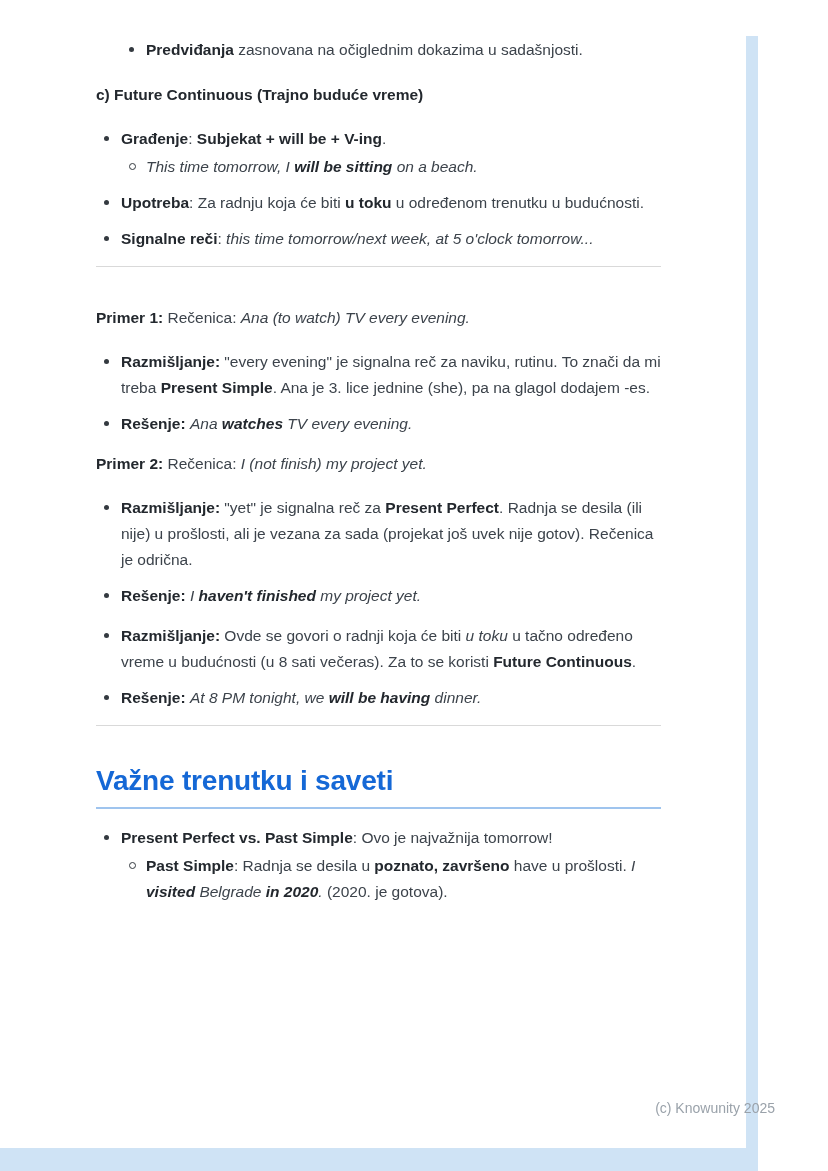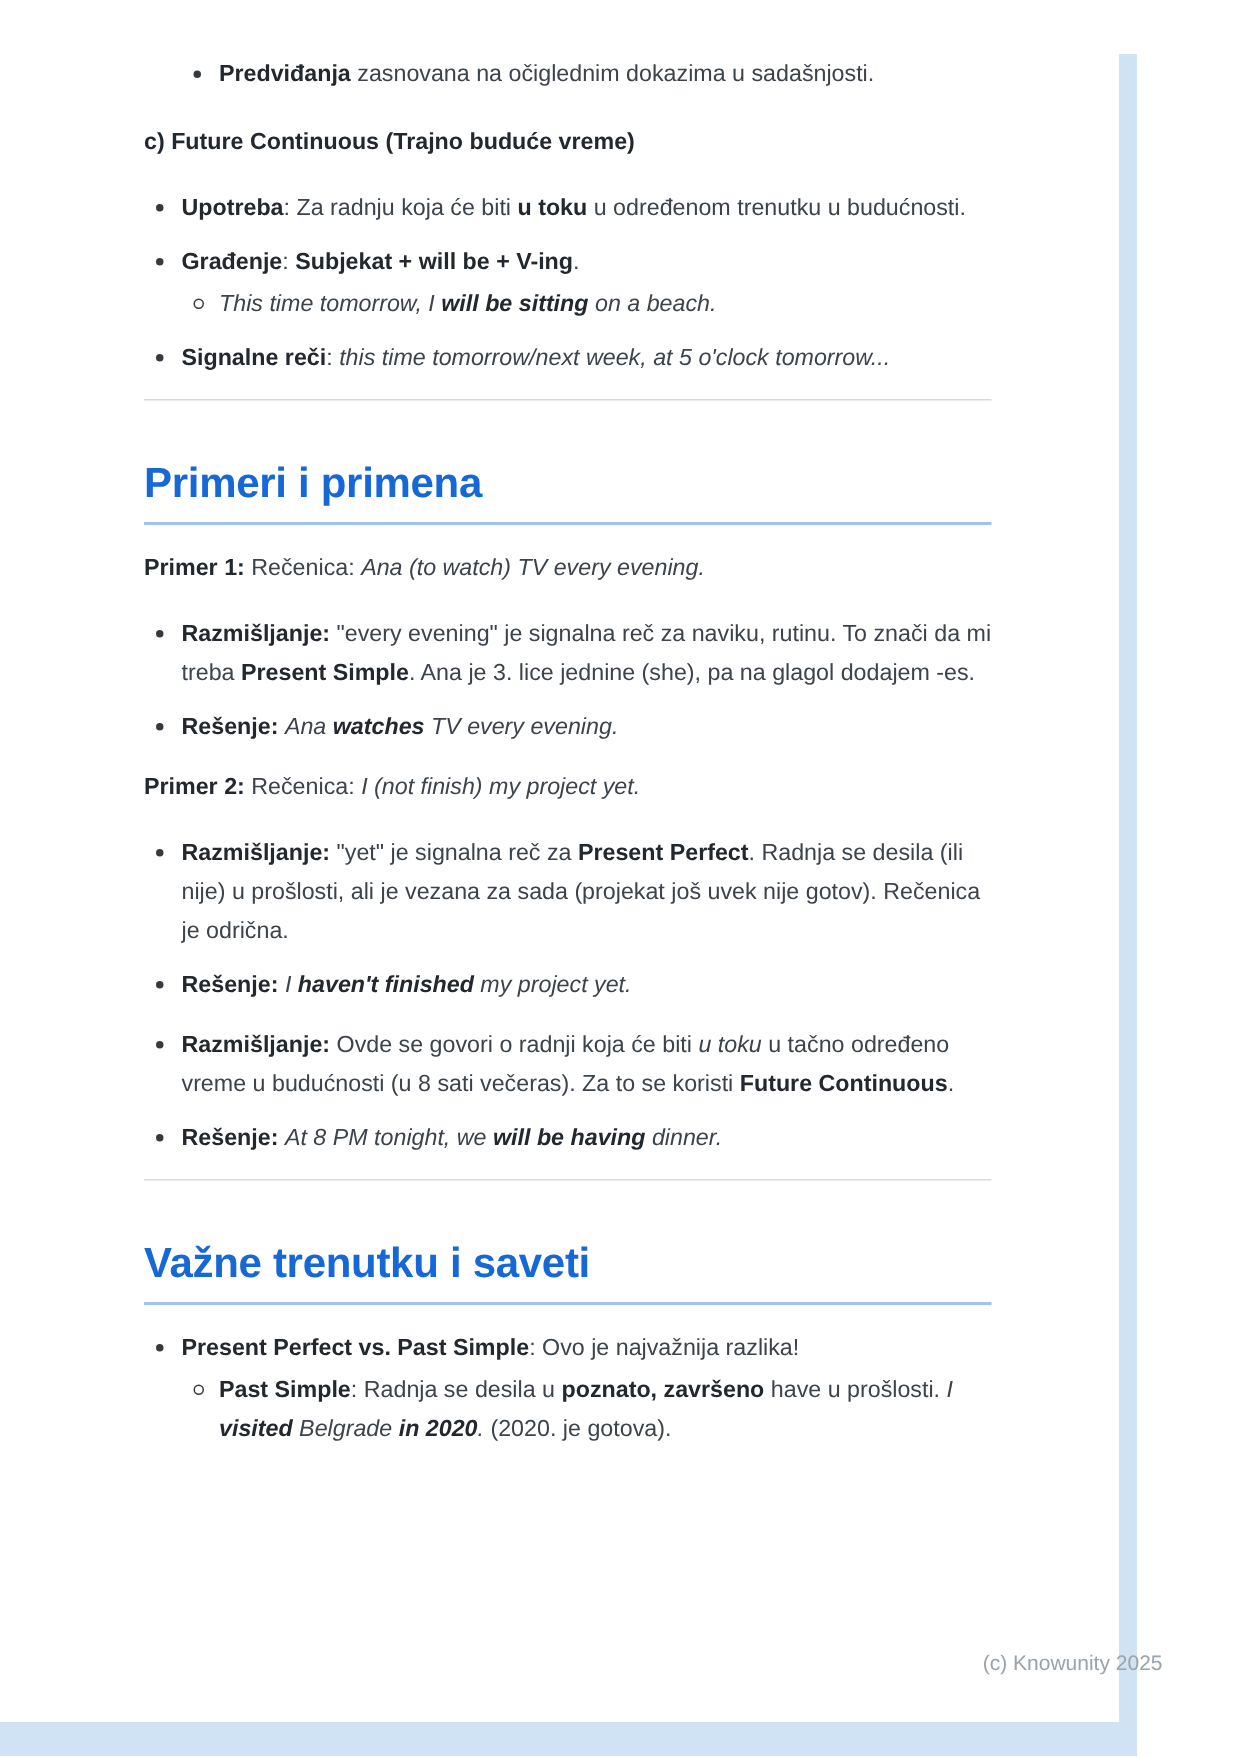--- a/index.html
+++ b/index.html
@@ -66,38 +66,37 @@
         <span class="rich"><span class="b">Predviđanja</span><span> zasnovana na očiglednim dokazima u sadašnjosti.</span></span>
       </li>
     </ul>
 
     <p class="h3">
       <span class="rich"><span class="b">c) Future Continuous (Trajno buduće vreme)</span></span>
     </p>
 
     <ul class="list">
       <li class="li">
-        <span class="rich"><span class="b">Upotreba</span><span>: Za radnju koja će biti </span><span class="b">u toku</span><span> u određenom trenutku u budućnosti.</span></span>
-      </li>
-      <li class="li">
         <span class="rich"><span class="b">Građenje</span><span>: </span><span class="b">Subjekat + will be + V-ing</span><span>.</span></span>
         <ul class="sublist">
           <li class="li sub">
             <span class="rich"><span class="i">This time tomorrow, I </span><span class="b i">will be sitting</span><span class="i"> on a beach.</span></span>
           </li>
         </ul>
       </li>
       <li class="li">
+        <span class="rich"><span class="b">Upotreba</span><span>: Za radnju koja će biti </span><span class="b">u toku</span><span> u određenom trenutku u budućnosti.</span></span>
+      </li>
+      <li class="li">
         <span class="rich"><span class="b">Signalne reči</span><span>: </span><span class="i">this time tomorrow/next week, at 5 o'clock tomorrow...</span></span>
       </li>
     </ul>
 
     <hr class="divider">
 
-    <h1 class="h1">Primeri i primena</h1>
 
     <p class="para">
       <span class="rich"><span class="b">Primer 1:</span><span> Rečenica: </span><span class="i">Ana (to watch) TV every evening.</span></span>
     </p>
     <ul class="list">
       <li class="li">
         <span class="rich"><span class="b">Razmišljanje:</span><span> "every evening" je signalna reč za naviku, rutinu. To znači da mi treba </span><span class="b">Present Simple</span><span>. Ana je 3. lice jednine (she), pa na glagol dodajem -es.</span></span>
       </li>
       <li class="li">
         <span class="rich"><span class="b">Rešenje:</span><span> </span><span class="i">Ana </span><span class="b i">watches</span><span class="i"> TV every evening.</span></span>
@@ -124,21 +123,21 @@
         <span class="rich"><span class="b">Rešenje:</span><span> </span><span class="i">At 8 PM tonight, we </span><span class="b i">will be having</span><span class="i"> dinner.</span></span>
       </li>
     </ul>
 
     <hr class="divider">
 
     <h1 class="h1">Važne trenutku i saveti</h1>
 
     <ul class="list">
       <li class="li">
-        <span class="rich"><span class="b">Present Perfect vs. Past Simple</span><span>: Ovo je najvažnija razlika!</span></span>
+        <span class="rich"><span class="b">Present Perfect vs. Past Simple</span><span>: Ovo je najvažnija tomorrow!</span></span>
         <ul class="sublist">
           <li class="li sub">
             <span class="rich"><span class="b">Past Simple</span><span>: Radnja se desila u </span><span class="b">poznato, završeno</span><span> have u prošlosti. </span><span class="i">I </span><span class="b i">visited</span><span class="i"> Belgrade </span><span class="b i">in 2020</span><span class="i">.</span><span> (2020. je gotova).</span></span>
           </li>
         </ul>
       </li>
     </ul>
 
   </div>
 

